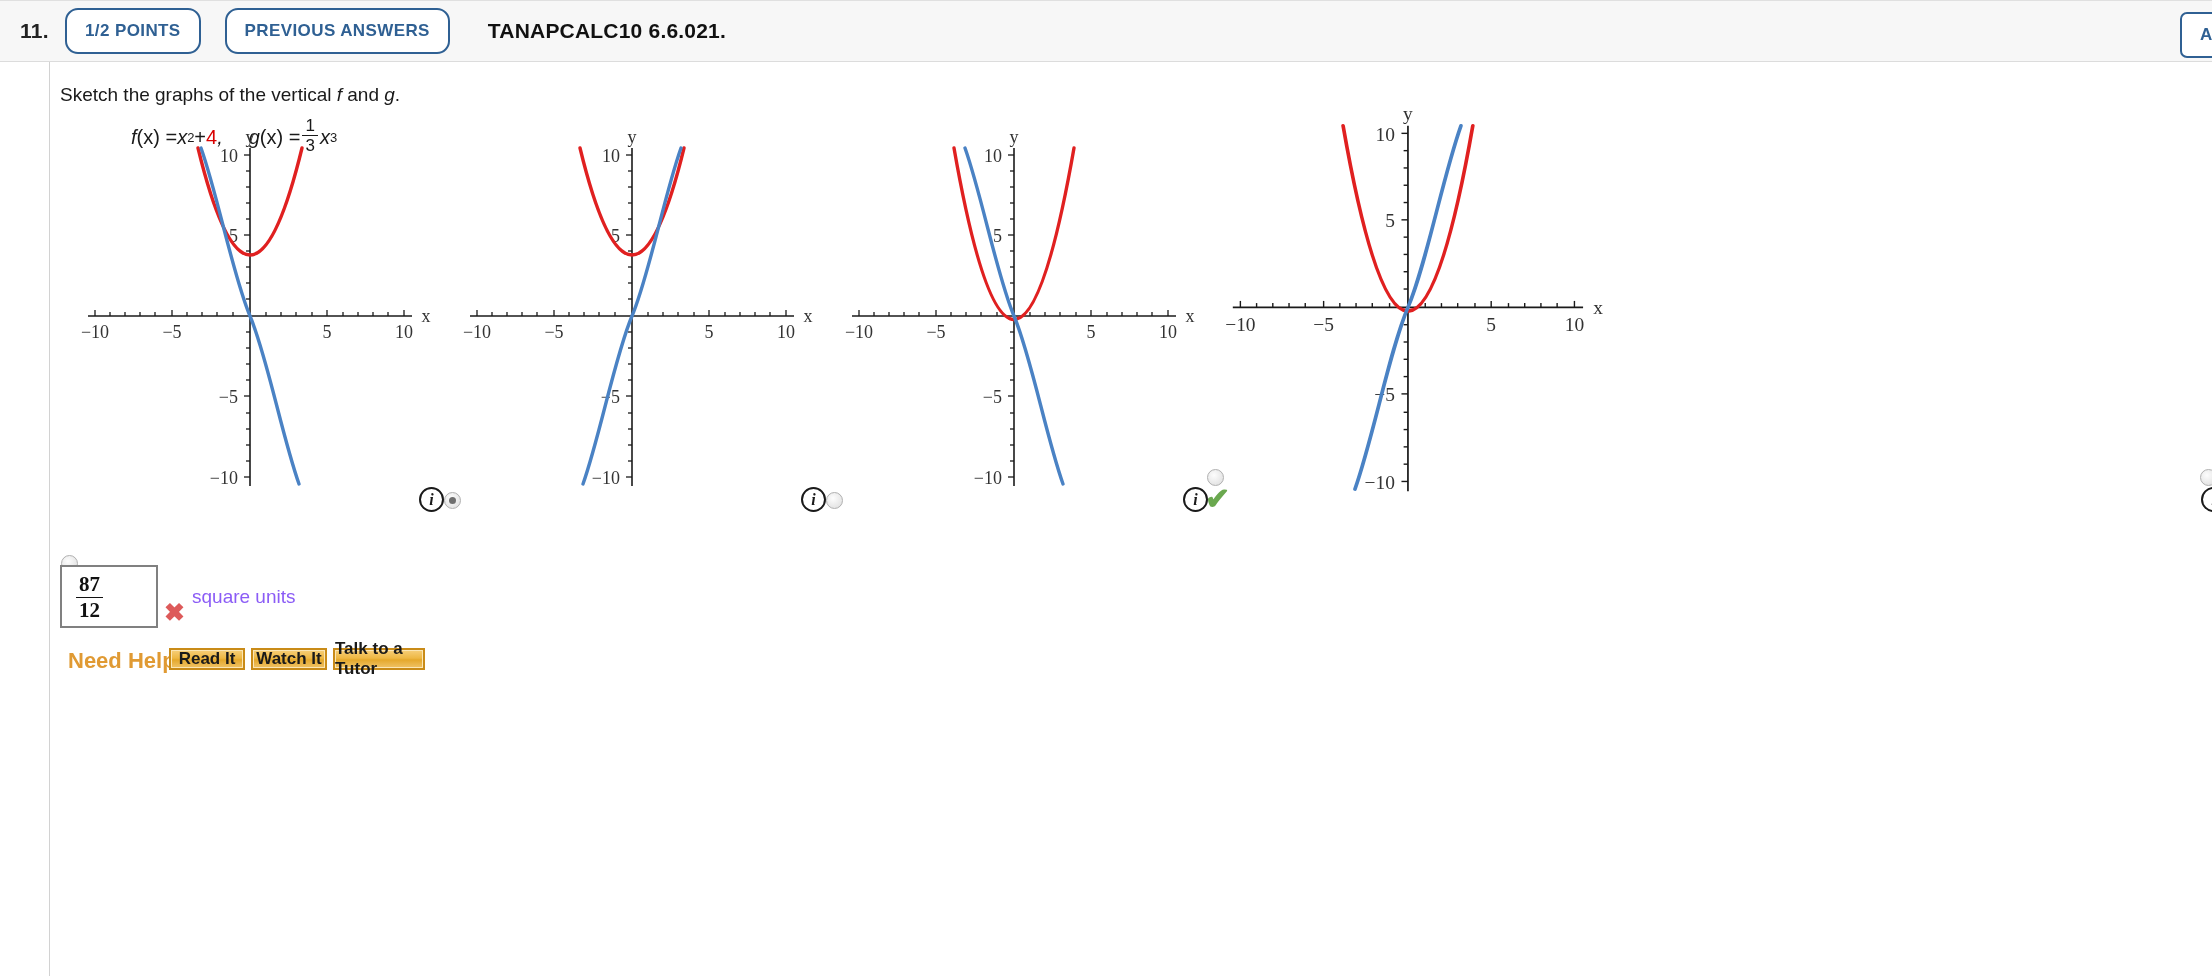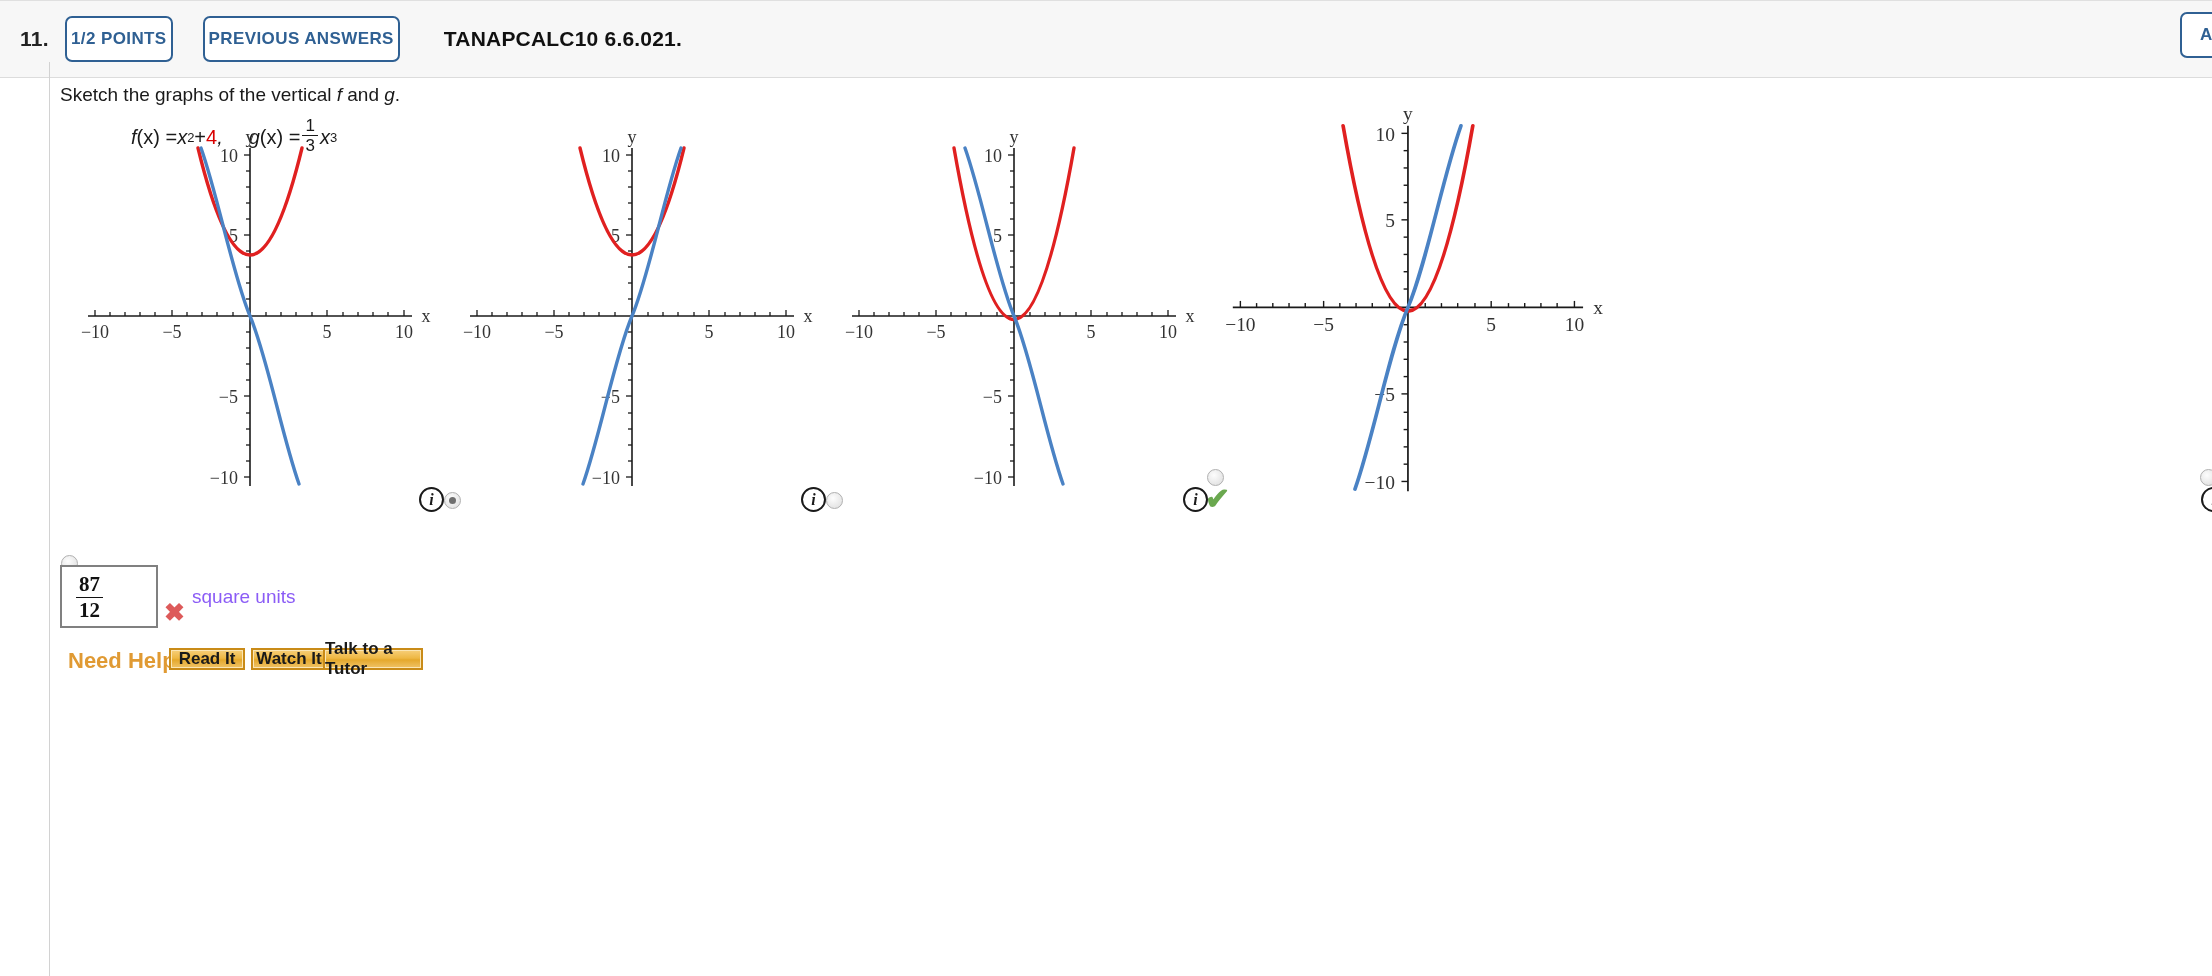--- a/index.html
+++ b/index.html
@@ -6,41 +6,41 @@
   body{
     width:2212px;height:976px;
     background:#ffffff;
     font-family:"Liberation Sans", sans-serif;
     overflow:hidden;
     position:relative;
   }
 
   
   .header{
-    position:absolute;left:0;top:0;width:2212px;height:78px;
+    position:absolute;left:0;top:0;width:2212px;height:62px;
     background:#f7f7f7;
     border-top:1px solid #e0e0e0;
     border-bottom:1px solid #dcdcdc;
     box-sizing:border-box;
     display:flex;align-items:center;
   }
   .qnum{
     margin-left:20px;margin-right:16px;
     font-size:21px;font-weight:bold;color:#222;
     letter-spacing:.3px;
   }
   .pill{
     border:2px solid #2f6093;
-    border-radius:7px;
+    border-radius:13px;
     color:#2f6093;
     background:#ffffff;
     font-size:17px;font-weight:600;
     letter-spacing:.4px;
-    padding:11px 4px;
-    margin-right:30px;
+    padding:11px 18px;
+    margin-right:24px;
     white-space:nowrap;
     cursor:pointer;
   }
   .assign-id{
     font-size:21px;font-weight:bold;color:#111;
     margin-left:14px;letter-spacing:.2px;
   }
   .pill-right{
     position:absolute;right:-14px;top:11px;
     border:2px solid #2f6093;border-radius:7px;
@@ -460,15 +460,15 @@
       <span class="num">87</span>
       <span class="den">12</span>
     </span>
   </div>
   <div class="xmark">✖</div>
   <div class="squnits">square units</div>
 
   <div class="needhelp">Need Help?</div>
   <div class="hbtn" style="left:169px;width:76px;">Read It</div>
   <div class="hbtn" style="left:251px;width:76px;">Watch It</div>
-  <div class="hbtn" style="left:323px;width:100px;">Talk to a Tutor</div>
+  <div class="hbtn" style="left:333px;width:92px;">Talk to a Tutor</div>
 
 </div>
 
 </body></html>

